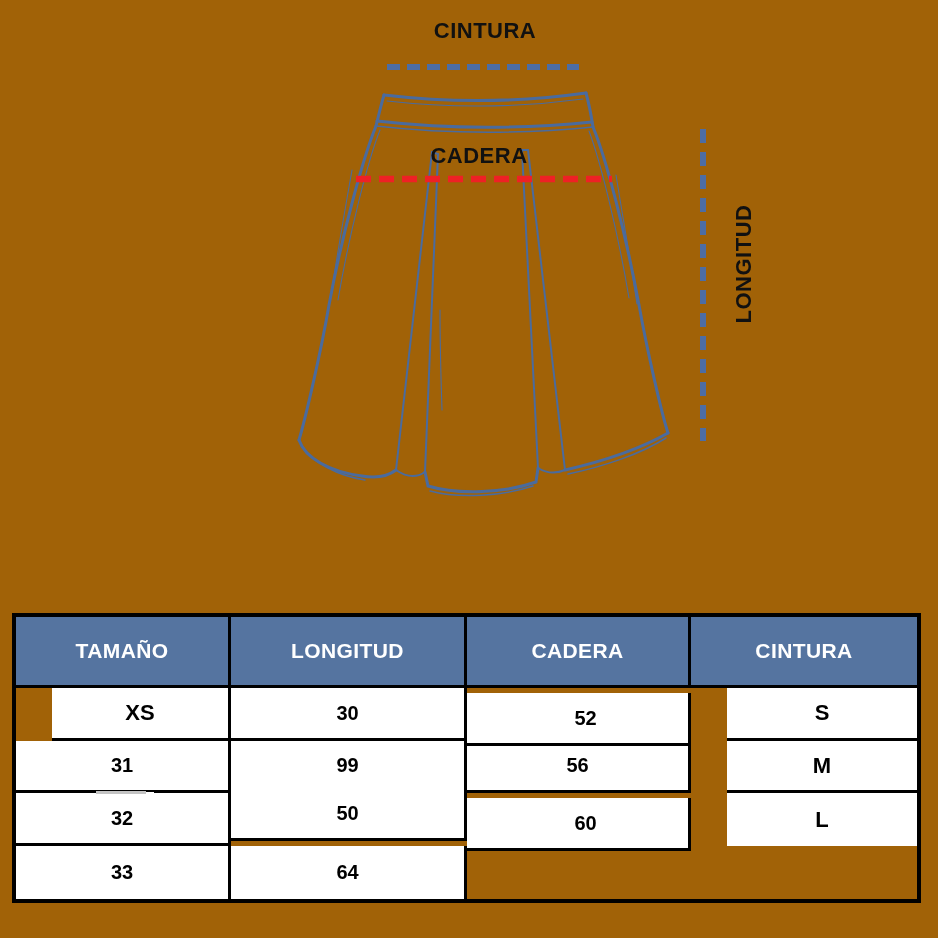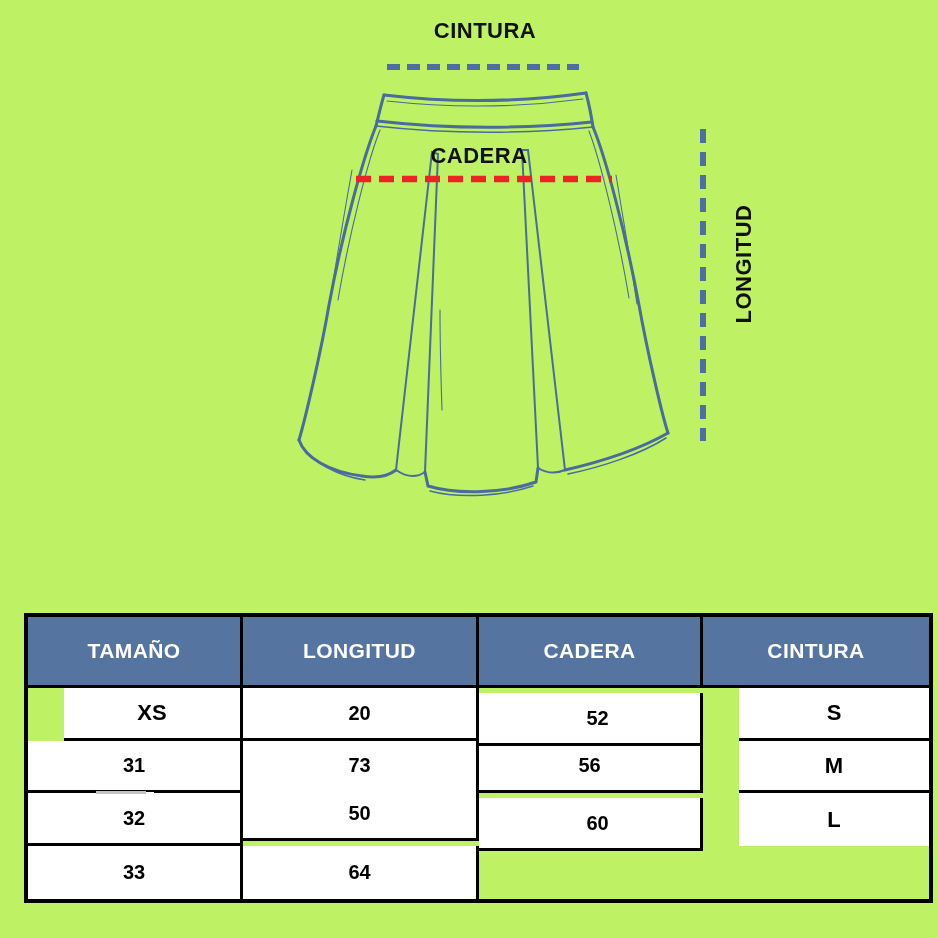--- a/index.html
+++ b/index.html
@@ -1,17 +1,17 @@
 <!DOCTYPE html>
 <html style="--sketch-blue: #4a6b9e; --dash-blue: #4d6da4; --dash-red: #ee2125; --header-bg: #5574a0; --header-text: #ffffff; --table-border: #000000; --label-text: #111111;"><head>
 <meta charset="utf-8">
 <style>
   html,body{margin:0;padding:0;background:#ffffff;}
   .canvas{
-    position:relative;width:938px;height:938px;background:#bef264;overflow:hidden;
+    position:relative;width:938px;height:938px;background:#a16207;overflow:hidden;
     font-family:"Liberation Sans", sans-serif;
   }
   
   .diagram-label{
     position:absolute;color:var(--label-text,#111);font-weight:bold;
     font-size:22px;letter-spacing:.5px;white-space:nowrap;
     transform:translateX(-50%);
   }
   .label-waist{left:485px;top:18px;}
   .label-hip{left:479px;top:143px;}
@@ -23,21 +23,21 @@
   .st{stroke:var(--sketch-blue,#4a6b9e);fill:none;stroke-linecap:round;}
   .w3{stroke-width:3px;}
   .w2{stroke-width:2px;}
   .w15{stroke-width:1.5px;}
   .w1{stroke-width:1.1px;}
   .hatchline{stroke:var(--sketch-blue,#4a6b9e);stroke-width:1.5px;}
   .dash-blue{stroke:var(--dash-blue,#4d6da4);stroke-width:6px;fill:none;}
   .dash-red{stroke:var(--dash-red,#ee2125);stroke-width:6.5px;fill:none;}
   
   .size-table{
-    position:absolute;left:24px;top:613px;width:909px;height:290px;
+    position:absolute;left:12px;top:613px;width:909px;height:290px;
     border:4px solid var(--table-border,#000);box-sizing:border-box;
     display:grid;
     grid-template-columns:215px 236px 224px 226px;
     grid-template-rows:71px 53px 52px 53px 53px;
   }
   .cell{
     display:flex;align-items:center;justify-content:center;
     border-right:3px solid var(--table-border,#000);
     border-bottom:3px solid var(--table-border,#000);
     box-sizing:border-box;background:#fff;
@@ -125,26 +125,26 @@
   <div class="diagram-label label-length">LONGITUD</div>
 
   <div class="size-table">
 
     <div class="cell th">TAMAÑO</div>
     <div class="cell th">LONGITUD</div>
     <div class="cell th">CADERA</div>
     <div class="cell th">CINTURA</div>
 
     <div class="cell size-col">XS</div>
-    <div class="cell">20</div>
+    <div class="cell">30</div>
     <div class="cell nudge-down">52</div>
 
     <div class="cell size-col">S</div>
     <div class="cell">31</div>
-    <div class="cell">73</div>
+    <div class="cell">99</div>
     <div class="cell">56</div>
 
     <div class="cell size-col">M</div>
     <div class="cell">32</div>
     <div class="cell nudge-up">50</div>
     <div class="cell nudge-down">60</div>
 
     <div class="cell size-col last-row">L</div>
     <div class="cell last-row">33</div>
     <div class="cell last-row">64</div>

